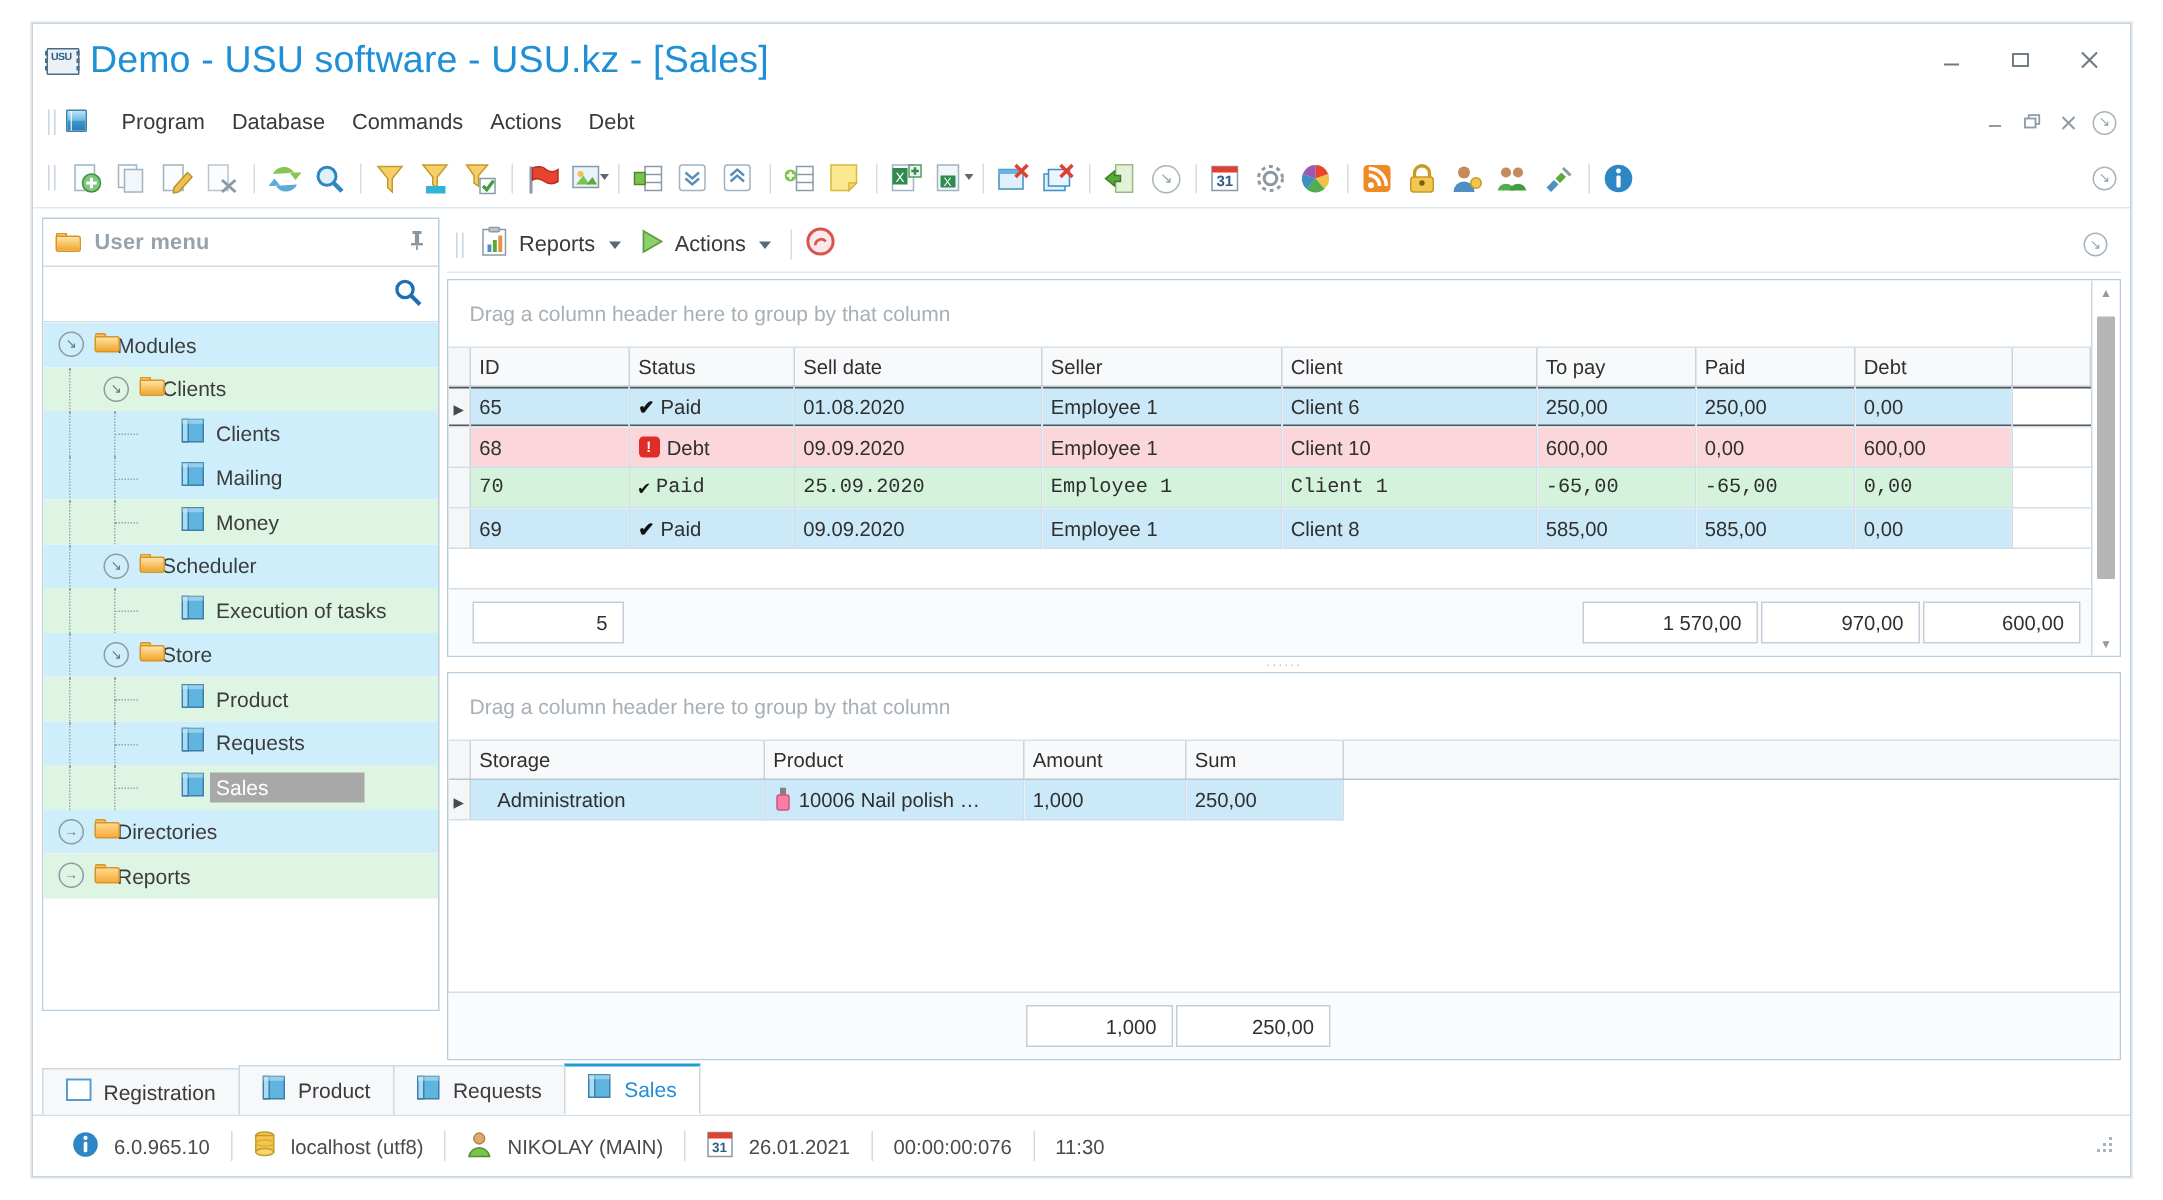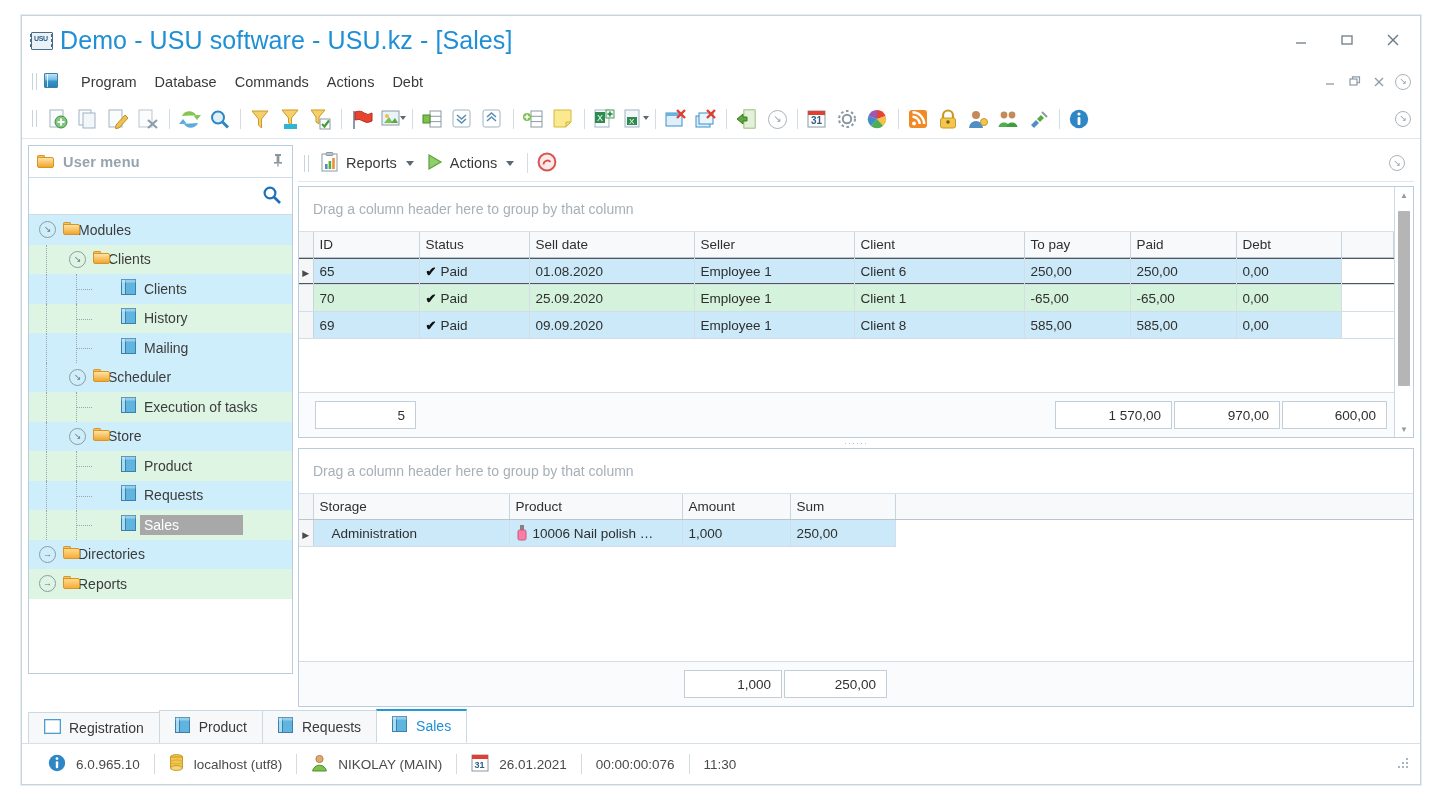--- a/index.html
+++ b/index.html
@@ -87,21 +87,21 @@
   .gridwrap.top{margin-top:4px;height:252px;flex:0 0 252px;}
   .gridbody{flex:1 1 auto;display:flex;min-height:0;}
   .gridcol{flex:1 1 auto;display:flex;flex-direction:column;min-width:0;}
   .grouppanel{height:44px;flex:0 0 44px;display:flex;align-items:center;padding-left:14px;color:#a7b0b7;font-size:14px;background:#fff;border-bottom:1px solid #d7e1e9;}
   table.g{border-collapse:collapse;width:100%;table-layout:fixed;font-size:13.5px;}
   table.g th{background:#f7f9fb;border-right:1px solid #c9d5de;border-bottom:1px solid #b9c6d1;font-weight:normal;text-align:left;padding:5px 6px;color:#2f2f2f;font-size:13.5px;height:15px;margin-top:28px;}
   table.g td{border-right:1px solid #d2dde5;border-bottom:1px solid #d2dde5;padding:4px 6px;height:18px;color:#2f2f2f;white-space:nowrap;overflow:hidden;}
   td.num,th.num{text-align:left;}
   tr.blue td{background:#cbe9f8;}
   tr.pink td{background:#fbd7dc;}
-  tr.green td{background:#d4f2dc;}
+  tr.green td{background:#d4f2dc;font-family:Liberation Mono, monospace;}
   tr.cur td{box-shadow:inset 0 1px 0 #555, inset 0 -1px 0 #555;}
   .indcell{background:#f4f6f8 !important;border-right:1px solid #c9d5de !important;text-align:center;padding:0 !important;}
   .tri{color:#4a4a4a;font-size:9px;}
   .sumrow{height:44px;flex:0 0 44px;display:flex;align-items:center;background:#fafbfc;border-top:1px solid #d3dde5;padding:0 2px;}
   .sumbox{border:1px solid #c3cfd8;background:#fff;height:28px;line-height:28px;text-align:right;padding-right:10px;font-size:13.5px;color:#2f2f2f;box-sizing:border-box;}
   .vscroll{width:18px;flex:0 0 18px;border-left:1px solid #cdd9e2;background:#fff;display:flex;flex-direction:column;align-items:center;}
   .vs-btn{height:16px;width:100%;display:flex;align-items:center;justify-content:center;color:#8f9aa3;font-size:8px;}
   .vs-track{flex:1 1 auto;width:100%;position:relative;}
   .vs-thumb{position:absolute;left:3px;width:12px;top:8px;height:175px;background:#b5b5b5;border-radius:1px;}
   .splitter{height:10px;flex:0 0 10px;display:flex;align-items:center;justify-content:center;color:#b6bec5;font-size:9px;letter-spacing:1px;}
@@ -504,43 +504,43 @@
             <span class="dots" style="left:47px;top:0;height:30px"></span>
             <span style="width:92px;flex:0 0 92px"></span>
             <span class="dotsh" style="left:47px;top:15px;width:16px"></span>
             <span><svg width="16" height="17">
                 <rect x="0.5" y="0.5" width="14" height="15" fill="#5fb4e0" stroke="#3d7fa8"></rect>
                 <rect x="0.5" y="0.5" width="4" height="15" fill="#a8dcf5" stroke="#3d7fa8"></rect>
                 <rect x="0.5" y="0.5" width="14" height="3" fill="#cbe9f8" opacity=".5"></rect>
               </svg></span>
             <span class="tlabel">Clients</span>
           </div>
-          <div class="tnode g">
-            <span class="dots" style="left:17px;top:0;height:30px"></span>
-            <span class="dots" style="left:47px;top:0;height:30px"></span>
-            <span style="width:92px;flex:0 0 92px"></span>
-            <span class="dotsh" style="left:47px;top:15px;width:16px"></span>
-            <span><svg width="16" height="17">
-                <rect x="0.5" y="0.5" width="14" height="15" fill="#5fb4e0" stroke="#3d7fa8"></rect>
-                <rect x="0.5" y="0.5" width="4" height="15" fill="#a8dcf5" stroke="#3d7fa8"></rect>
-                <rect x="0.5" y="0.5" width="14" height="3" fill="#cbe9f8" opacity=".5"></rect>
-              </svg></span>
-            <span class="tlabel">History</span>
-          </div>
           <div class="tnode b">
             <span class="dots" style="left:17px;top:0;height:30px"></span>
             <span class="dots" style="left:47px;top:0;height:30px"></span>
             <span style="width:92px;flex:0 0 92px"></span>
             <span class="dotsh" style="left:47px;top:15px;width:16px"></span>
             <span><svg width="16" height="17">
                 <rect x="0.5" y="0.5" width="14" height="15" fill="#5fb4e0" stroke="#3d7fa8"></rect>
                 <rect x="0.5" y="0.5" width="4" height="15" fill="#a8dcf5" stroke="#3d7fa8"></rect>
                 <rect x="0.5" y="0.5" width="14" height="3" fill="#cbe9f8" opacity=".5"></rect>
               </svg></span>
             <span class="tlabel">Mailing</span>
+          </div>
+          <div class="tnode g">
+            <span class="dots" style="left:17px;top:0;height:30px"></span>
+            <span class="dots" style="left:47px;top:0;height:30px"></span>
+            <span style="width:92px;flex:0 0 92px"></span>
+            <span class="dotsh" style="left:47px;top:15px;width:16px"></span>
+            <span><svg width="16" height="17">
+                <rect x="0.5" y="0.5" width="14" height="15" fill="#5fb4e0" stroke="#3d7fa8"></rect>
+                <rect x="0.5" y="0.5" width="4" height="15" fill="#a8dcf5" stroke="#3d7fa8"></rect>
+                <rect x="0.5" y="0.5" width="14" height="3" fill="#cbe9f8" opacity=".5"></rect>
+              </svg></span>
+            <span class="tlabel">Money</span>
           </div>
           <div class="tnode b">
             <span class="dots" style="left:17px;top:0;height:30px"></span>
             <span style="width:40px;flex:0 0 40px"></span>
             <span class="exp">↘</span>
             <span style="margin-left:7px"><span class="folder open"><b></b><i></i></span></span>
             <span class="tlabel">Scheduler</span>
           </div>
           <div class="tnode g">
             <span class="dots" style="left:17px;top:0;height:30px"></span>
@@ -694,20 +694,34 @@
                         <span class="statcell"><span class="ck">✔</span>Paid</span>
                       </td>
                       <td>01.08.2020</td>
                       <td>Employee 1</td>
                       <td>Client 6</td>
                       <td class="num">250,00</td>
                       <td class="num">250,00</td>
                       <td class="num">0,00</td>
                       <td style="background:#fff !important;border-right:0"></td>
                     </tr>
+                    <tr class="pink">
+                      <td class="indcell"></td>
+                      <td class="num">68</td>
+                      <td>
+                        <span class="statcell"><span class="badge-err">!</span>Debt</span>
+                      </td>
+                      <td>09.09.2020</td>
+                      <td>Employee 1</td>
+                      <td>Client 10</td>
+                      <td class="num">600,00</td>
+                      <td class="num">0,00</td>
+                      <td class="num">600,00</td>
+                      <td style="background:#fff !important;border-right:0"></td>
+                    </tr>
                     <tr class="green">
                       <td class="indcell"></td>
                       <td class="num">70</td>
                       <td>
                         <span class="statcell"><span class="ck">✔</span>Paid</span>
                       </td>
                       <td>25.09.2020</td>
                       <td>Employee 1</td>
                       <td>Client 1</td>
                       <td class="num">-65,00</td>

